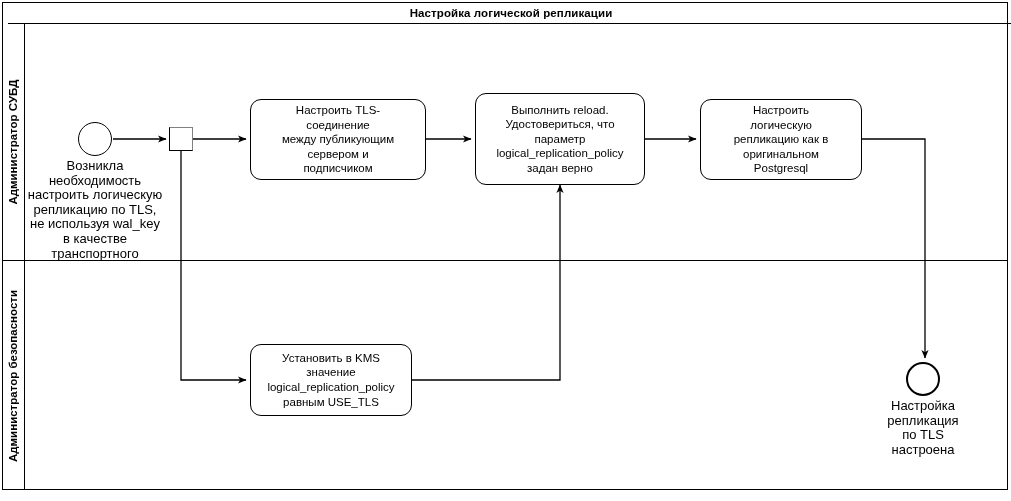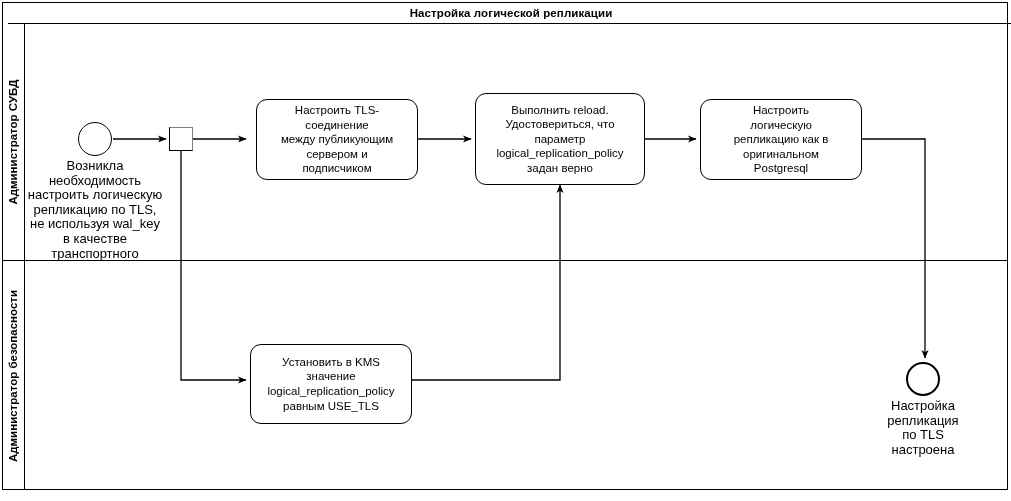--- a/index.html
+++ b/index.html
@@ -155,35 +155,35 @@
   <div class="event-label" style="left:20px; top:159px; width:150px;">Возникла
 необходимость
 настроить логическую
 репликацию по TLS,
 не используя wal_key
 в качестве
 транспортного</div>
 
   <div class="gateway" style="left:169px; top:127px; width:24px; height:24px;"></div>
 
-  <div class="task" style="left:256px; top:99px; width:162px; height:81px;">Настроить TLS-соединение
+  <div class="task" style="left:250px; top:99px; width:176px; height:81px;">Настроить TLS-соединение
 между публикующим
 сервером и подписчиком</div>
 
   <div class="task" style="left:475px; top:93px; width:170px; height:92px;">Выполнить reload.
 Удостовериться, что
 параметр
 logical_replication_policy
 задан верно</div>
 
   <div class="task" style="left:700px; top:99px; width:162px; height:81px;">Настроить логическую
 репликацию как в
 оригинальном Postgresql</div>
 
-  <div class="task" style="left:250px; top:344px; width:162px; height:80px;">Установить в KMS
+  <div class="task" style="left:250px; top:344px; width:162px; height:72px;">Установить в KMS
 значение
 logical_replication_policy
 равным USE_TLS</div>
 
   <div class="event" style="left:906px; top:362px; width:34px; height:34px; border-width:2px;"></div>
   <div class="event-label" style="left:858px; top:399px; width:130px;">Настройка
 репликация
 по TLS
 настроена</div>
 

